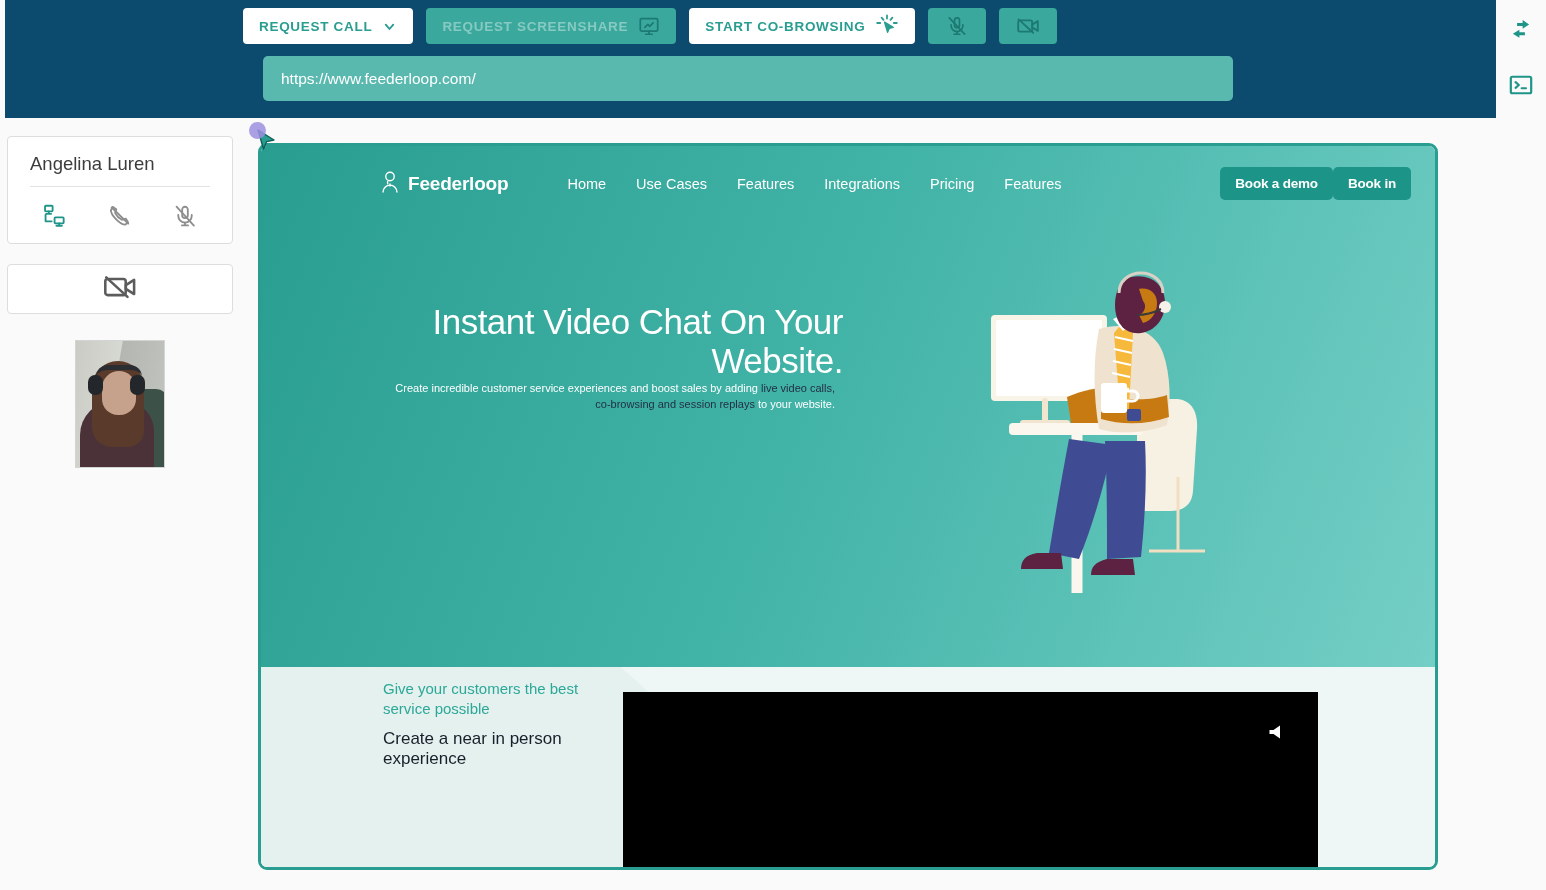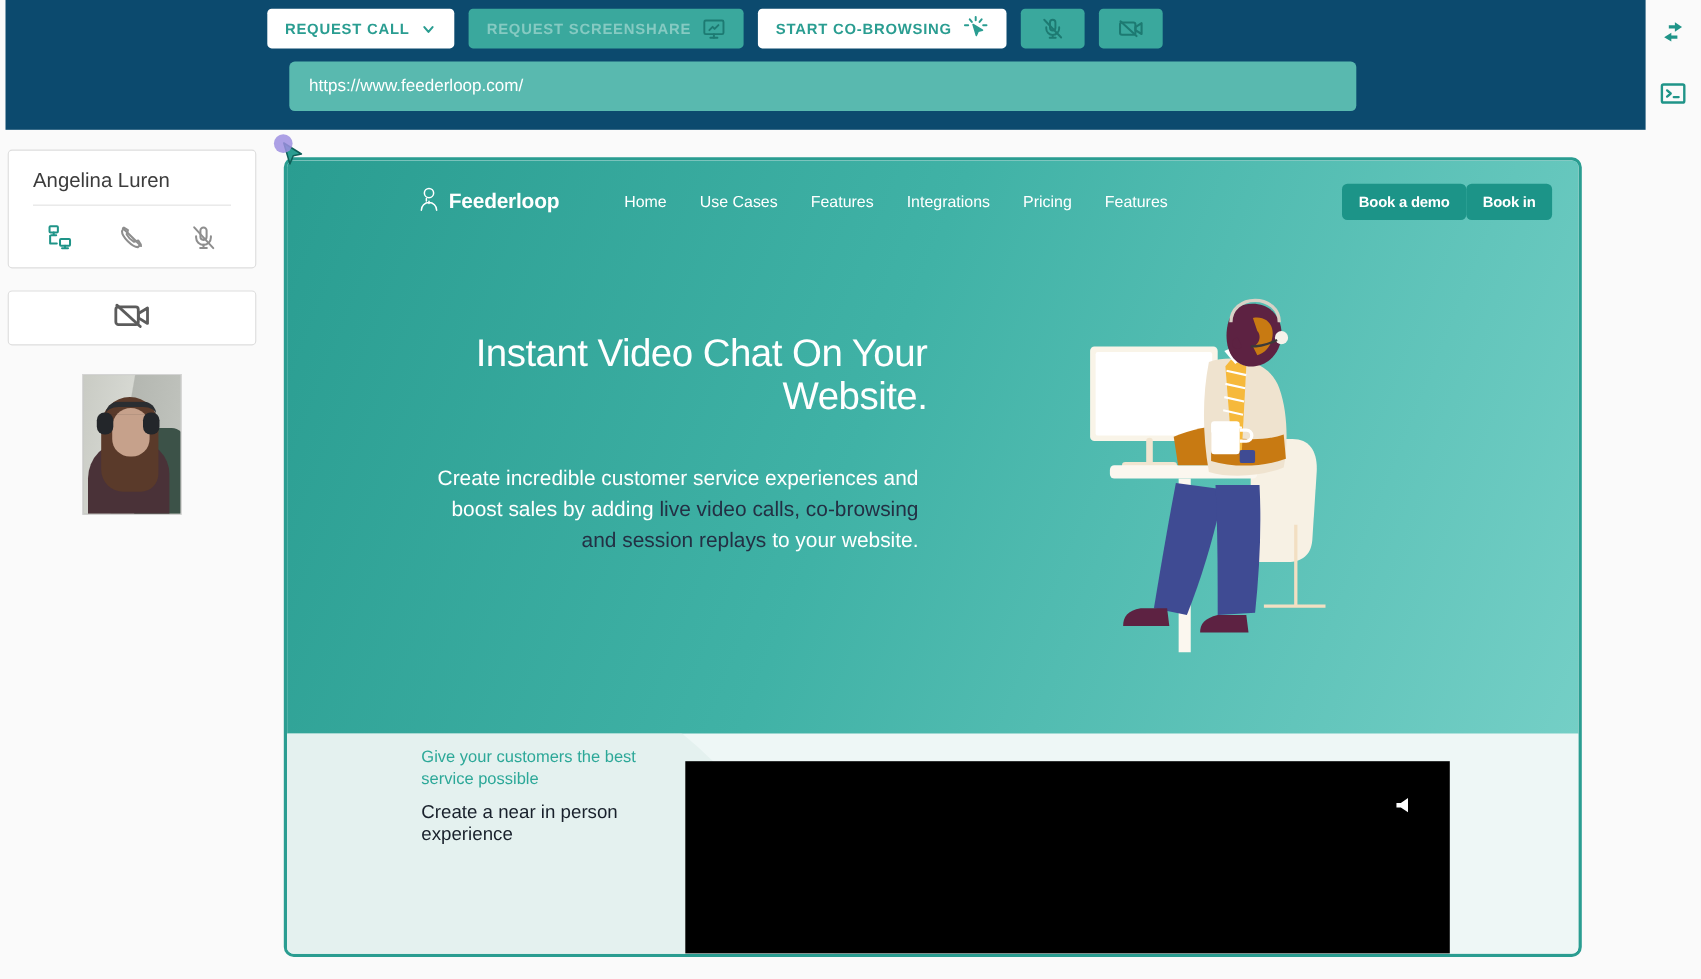--- a/index.html
+++ b/index.html
@@ -110,21 +110,21 @@
     padding: 9px 15px; font-size: 13.5px; font-weight: bold; cursor: pointer;
     font-family: "Liberation Sans", sans-serif; letter-spacing: -0.2px;
   }
   .hero-body { position: relative; padding: 0 0 0 122px; text-align: right; }
   .hero-title {
     margin-top: 103px; color: #ffffff;
     font-size: 35px; font-weight: normal; line-height: 1.1;
     max-width: 460px; letter-spacing: -0.5px;
   }
   .hero-sub {
-    margin-top: 42px; color: #ffffff; font-size: 19px;
+    color: #ffffff; font-size: 11px;
     line-height: 1.48; max-width: 452px;
   }
   .hero-sub .dark { color: #233044; }
 
   .hero-art { position: absolute; right: 196px; top: 125px; width: 260px; height: 330px; }
 
   .site-lower { position: relative; height: 200px; background: #eef7f6; overflow: hidden; padding-left: 32px; }
   .lower-arc {
     position: absolute; left: -360px; top: -100px; width: 880px; height: 880px;
     border-radius: 50%; background: #e4f1ef;

